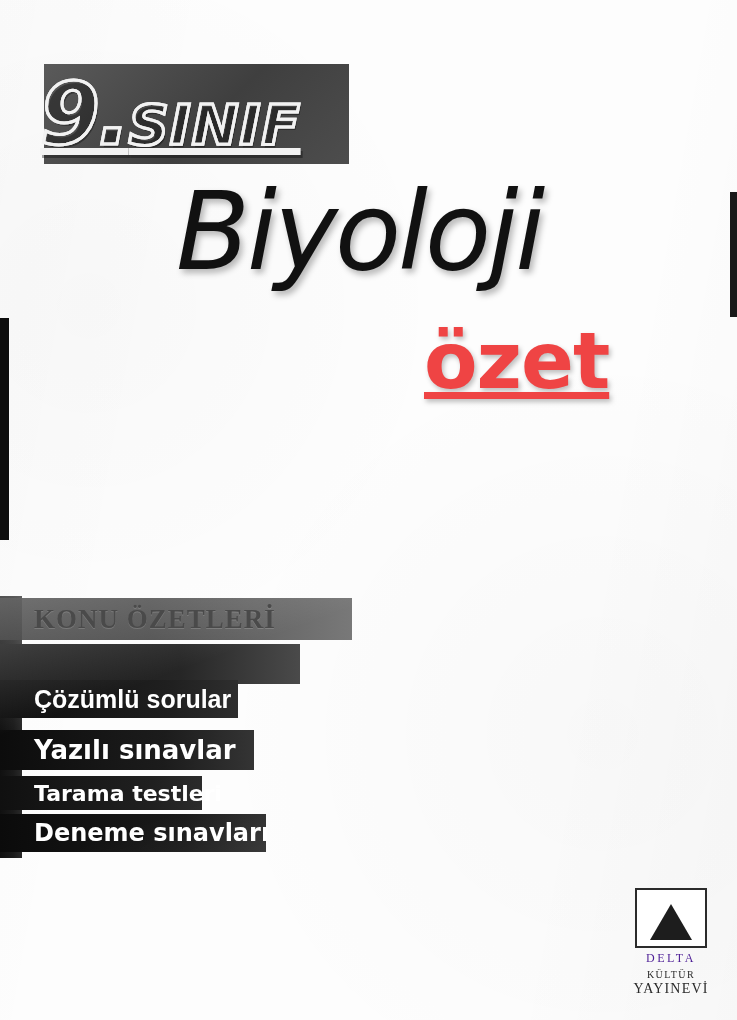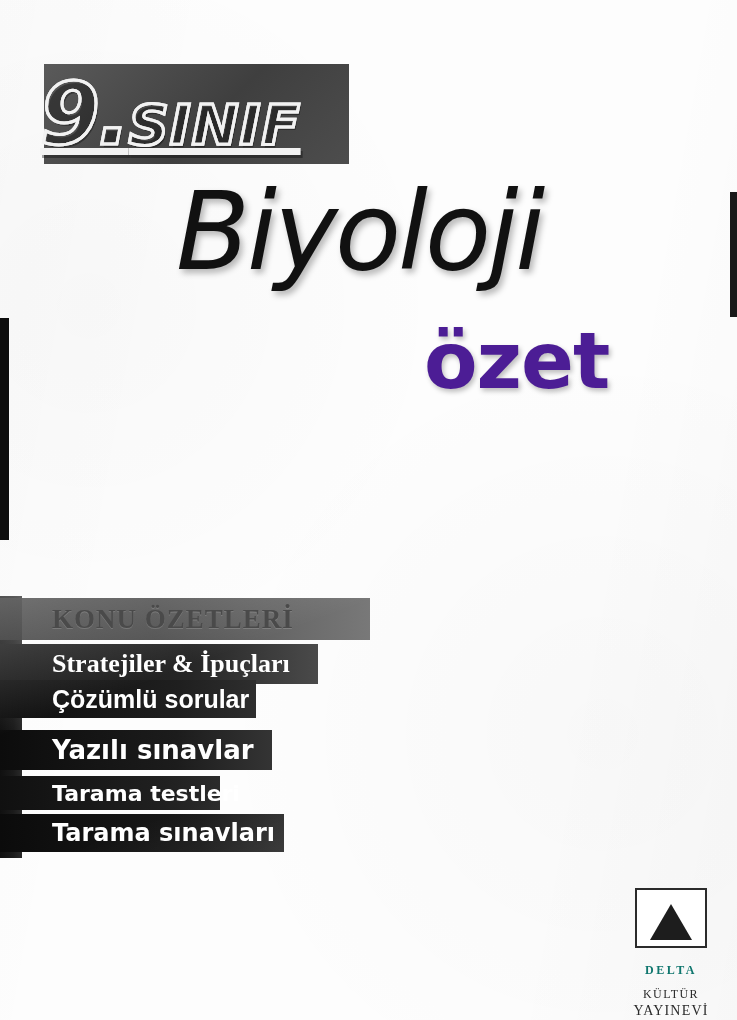--- a/index.html
+++ b/index.html
@@ -111,42 +111,42 @@
   .title-sub {
     position: absolute;
     left: 424px;
     top: 316px;
     width: 300px;
     font-family: "DejaVu Sans", sans-serif;
     font-weight: 700;
     font-size: 78px;
     line-height: 90px;
     letter-spacing: -1px;
-    color: #4c1d95;
+    color: #ef4444;
     white-space: nowrap;
     text-shadow: 2px 3px 5px rgba(0,0,0,0.25);
+    text-decoration: underline;
   }
 
   
   .features {
     position: absolute;
     left: 0;
     top: 596px;
     width: 352px;
     height: 262px;
   }
   .feature-row {
     position: absolute;
     left: 0;
     display: flex;
     align-items: center;
     color: #ffffff;
     white-space: nowrap;
     font-weight: 700;
-    padding-left: 18px;
   }
   .feature-row .bg {
     position: absolute;
     inset: 0;
     z-index: 0;
   }
   .feature-row .label {
     position: relative;
     z-index: 1;
     padding-left: 34px;
@@ -254,30 +254,30 @@
     width: 0;
     height: 0;
     border-left: 21px solid transparent;
     border-right: 21px solid transparent;
     border-bottom: 36px solid #1d1d1d;
   }
   .logo-name {
     font-family: "Liberation Serif", serif;
     font-size: 12px;
     letter-spacing: 2.5px;
-    color: #0f766e;
-    margin-top: 15px;
-    font-weight: 700;
+    color: #4c1d95;
+    margin-top: 3px;
+    font-weight: 400;
   }
   .logo-sub1 {
     font-family: "Liberation Serif", serif;
-    font-size: 12px;
+    font-size: 10px;
     letter-spacing: 1.4px;
     color: #2a2a2a;
-    margin-top: 9px;
+    margin-top: 3px;
   }
   .logo-sub2 {
     font-family: "Liberation Serif", serif;
     font-size: 14px;
     letter-spacing: 1.2px;
     color: #2a2a2a;
     margin-top: 1px;
   }
 </style>
 </head>
@@ -297,37 +297,36 @@
 <div class="title-main">Biyoloji</div>
 <div class="title-sub">özet</div>
 
 <div class="features">
   <div class="feature-row f1">
     <span class="bg"></span>
     <span class="label">KONU ÖZETLERİ</span>
   </div>
   <div class="feature-row f2">
     <span class="bg"></span>
-    <span class="label">Stratejiler &amp; İpuçları</span>
   </div>
   <div class="feature-row f3">
     <span class="bg"></span>
     <span class="label">Çözümlü sorular</span>
   </div>
   <div class="feature-row f5">
     <span class="bg"></span>
     <span class="label">Tarama testleri</span>
   </div>
   <div class="feature-row f4">
     <span class="bg"></span>
     <span class="label">Yazılı sınavlar</span>
   </div>
   <div class="feature-row f6">
     <span class="bg"></span>
-    <span class="label">Tarama sınavları</span>
+    <span class="label">Deneme sınavları</span>
   </div>
 </div>
 <div class="features-wash"></div>
 
 <div class="logo">
   <div class="logo-box">
     <div class="logo-tri"></div>
   </div>
   <div class="logo-name">DELTA</div>
   <div class="logo-sub1">KÜLTÜR</div>

